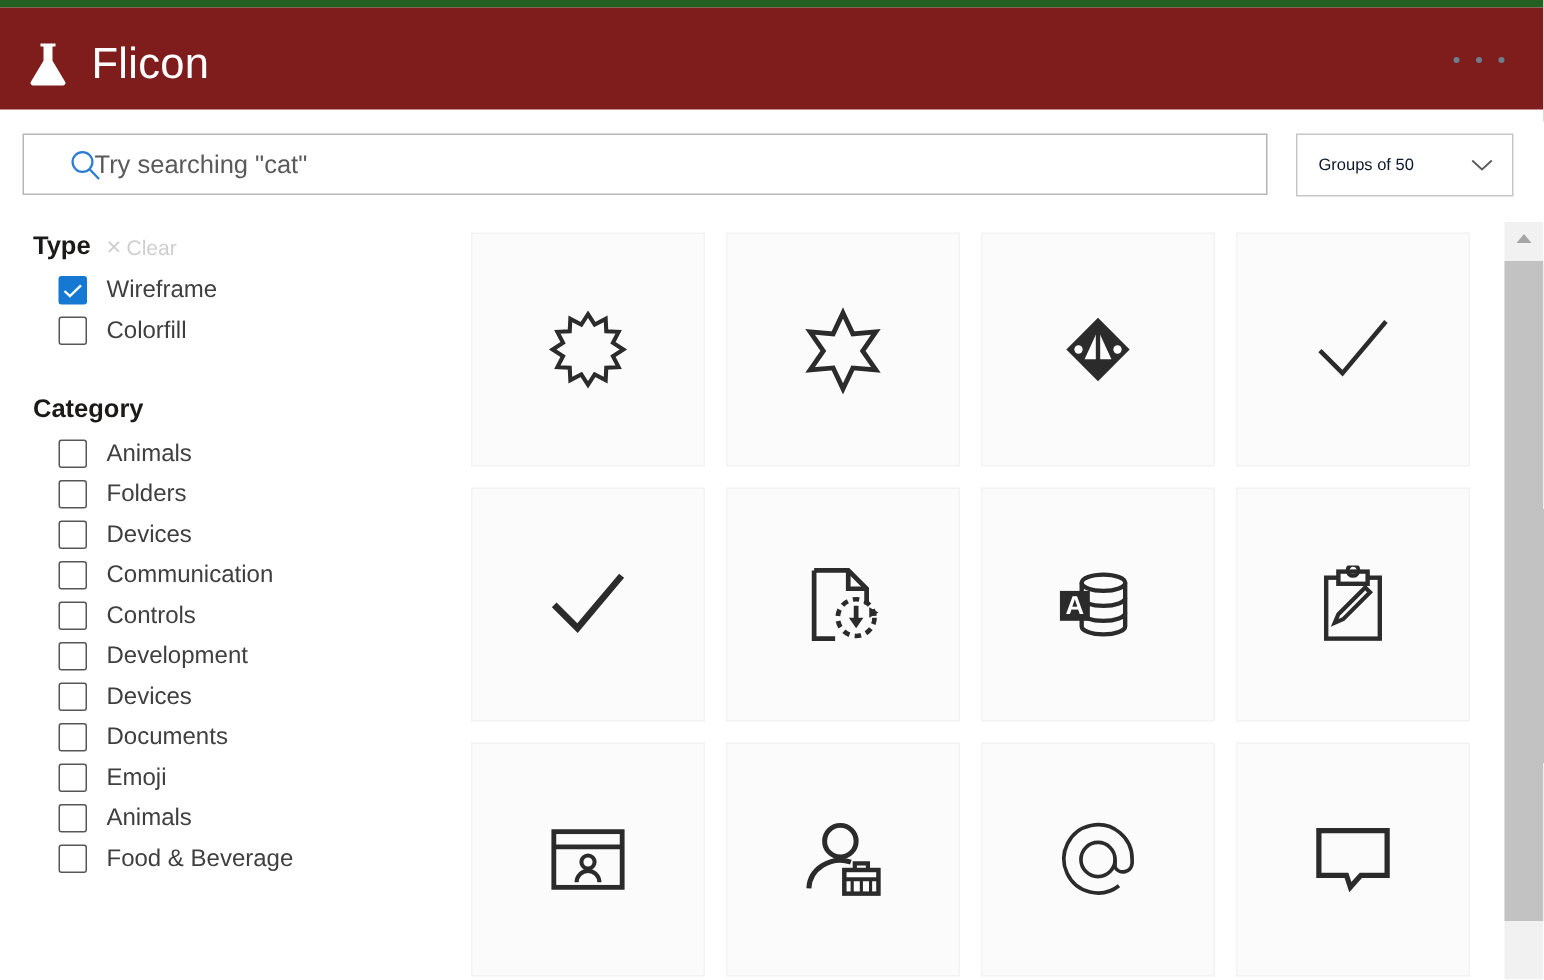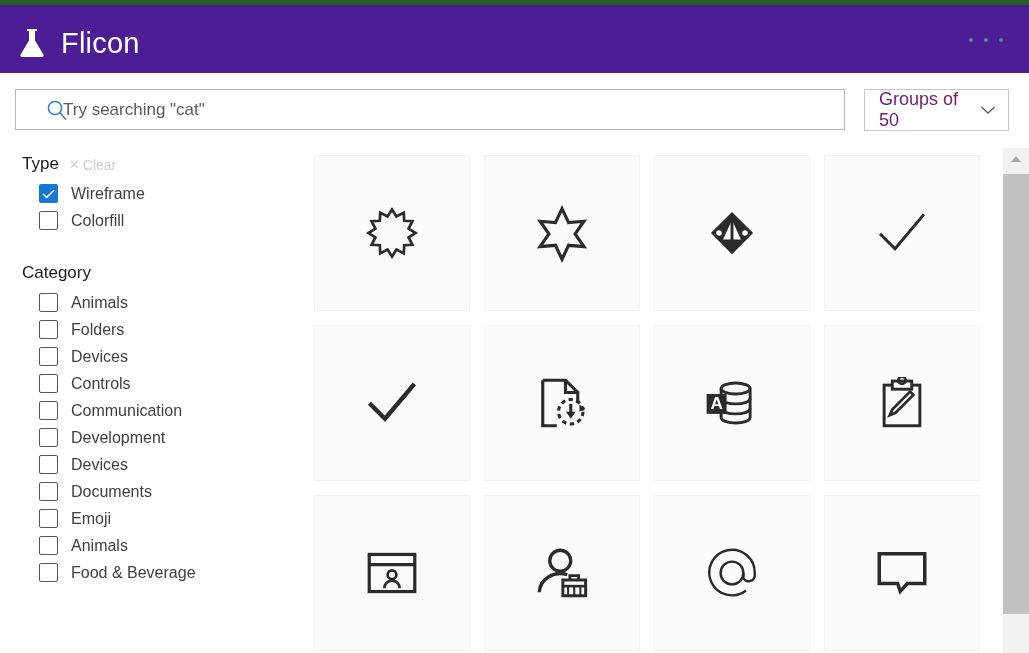--- a/index.html
+++ b/index.html
@@ -14,21 +14,21 @@
 
   
   .topstrip {
     position: absolute; top: 0; left: 0;
     width: 1029px; height: 5px;
     background: #226122;
   }
   .titlebar {
     position: absolute; top: 5px; left: 0;
     width: 1029px; height: 76px;
-    background: #4c1d95;
+    background: #7f1d1d;
     display: flex; align-items: center;
   }
   .brand { display: flex; align-items: center; margin-left: 17px; }
   .flask-icon { width: 30px; height: 32px; display: block; }
   .app-title {
     color: #ffffff;
     font-size: 29px;
     font-weight: 400;
     letter-spacing: .2px;
     margin-left: 14px;
@@ -72,35 +72,35 @@
 
   .groupsel {
     position: absolute; left: 864px; top: 89px;
     width: 145px; height: 42px;
     border: 1px solid #c8c6c4;
     background: #fff;
     display: flex; align-items: center; justify-content: space-between;
     padding: 0 12px 0 14px;
     cursor: pointer;
   }
-  .groupsel-label { font-size: 18px; color: #701a75; }
+  .groupsel-label { font-size: 11px; color: #0f172a; }
   .chev { width: 16px; height: 10px; display:block; }
 
   
   .sidebar {
     position: absolute; left: 0; top: 145px;
     width: 300px; height: 508px;
     background: #fff;
     overflow: hidden;
   }
   .facet-head {
     display: flex; align-items: baseline;
     margin: 9px 0 6px 22px;
   }
-  .facet-title { font-size: 17px; font-weight: normal; color: #1b1a19; }
+  .facet-title { font-size: 17px; font-weight: bold; color: #1b1a19; }
   .clear-link {
     margin-left: 10px; font-size: 14px; color: #cfcfcf;
     display: flex; align-items: center; cursor: pointer;
   }
   .clear-link .x { font-size: 13px; margin-right: 3px; }
 
   .chk-row {
     display: flex; align-items: center;
     height: 27px;
     margin-left: 39px;
@@ -239,25 +239,25 @@
         <div class="chk-row">
           <span class="chk"></span>
           <span class="chk-label">Folders</span>
         </div>
         <div class="chk-row">
           <span class="chk"></span>
           <span class="chk-label">Devices</span>
         </div>
         <div class="chk-row">
           <span class="chk"></span>
+          <span class="chk-label">Communication</span>
+        </div>
+        <div class="chk-row">
+          <span class="chk"></span>
           <span class="chk-label">Controls</span>
-        </div>
-        <div class="chk-row">
-          <span class="chk"></span>
-          <span class="chk-label">Communication</span>
         </div>
         <div class="chk-row">
           <span class="chk"></span>
           <span class="chk-label">Development</span>
         </div>
         <div class="chk-row">
           <span class="chk"></span>
           <span class="chk-label">Devices</span>
         </div>
         <div class="chk-row">

